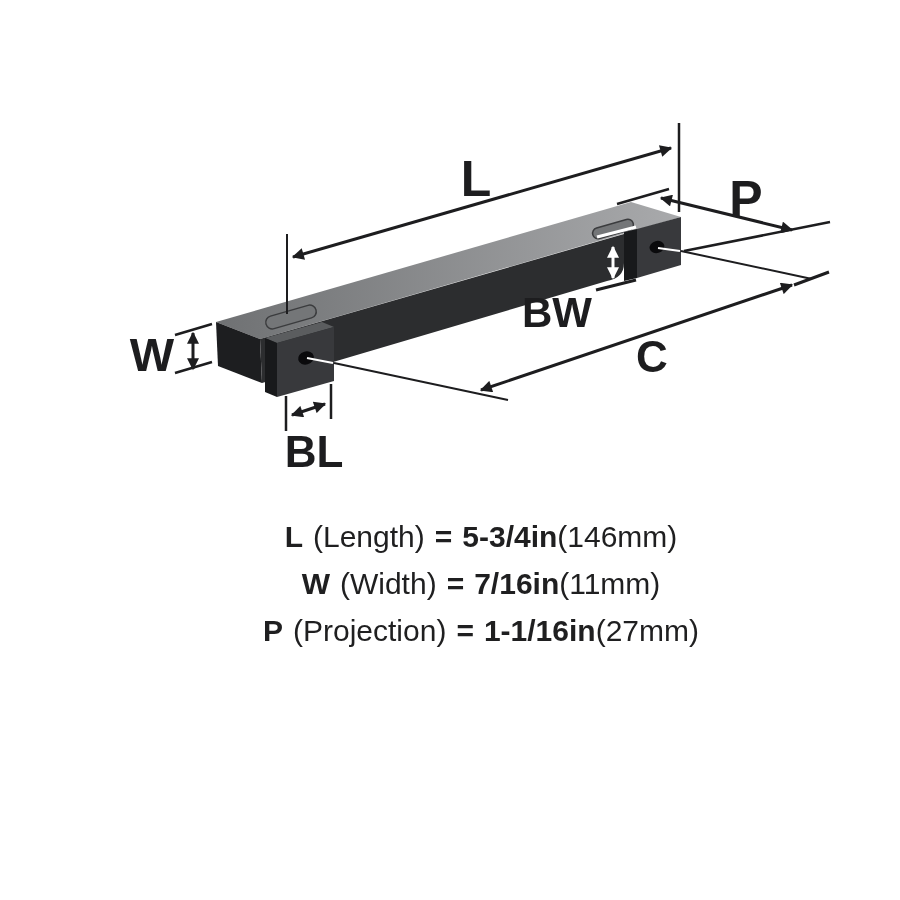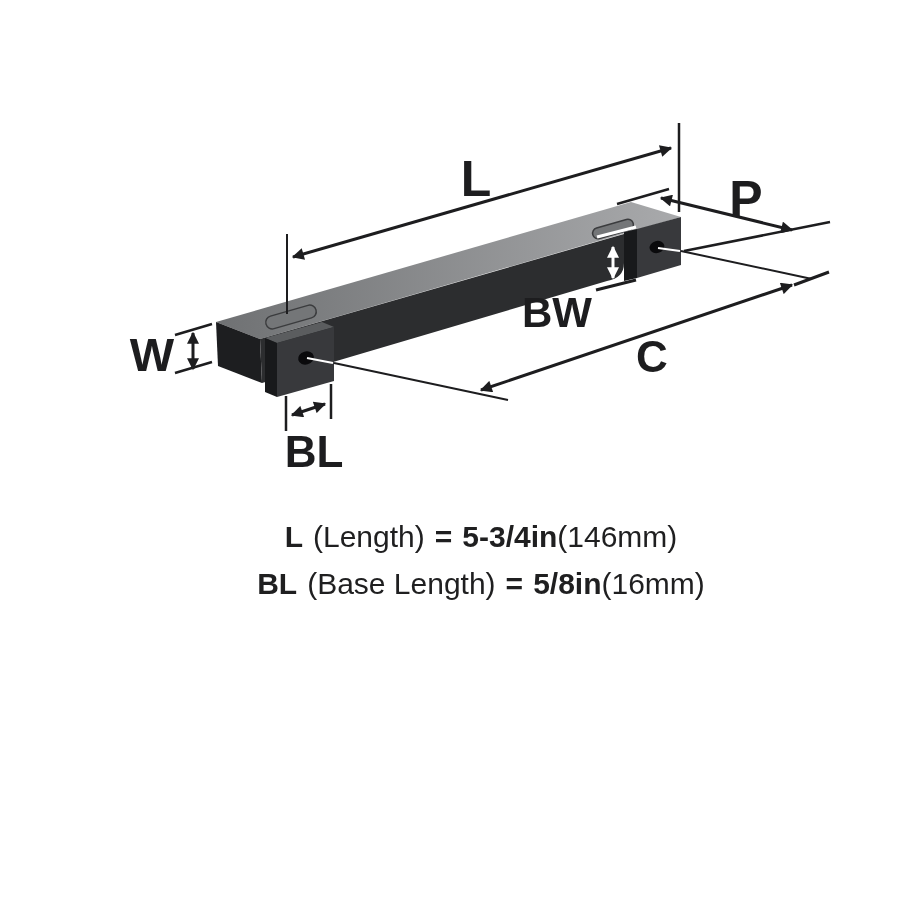--- a/index.html
+++ b/index.html
@@ -103,16 +103,17 @@
     <g stroke="#1d1d1f" fill="none">
       <line x1="286" y1="396" x2="286" y2="431" stroke-width="2.5"></line>
       <line x1="331" y1="384" x2="331" y2="419" stroke-width="2.5"></line>
       <line x1="292" y1="415" x2="325" y2="404" stroke-width="3" marker-start="url(#ah)" marker-end="url(#ah)"></line>
     </g>
     <text class="dim-label" x="314" y="467" font-size="44" text-anchor="middle">BL</text>
   </svg>
 
   <div class="spec-block">
     <div class="spec-line"><span class="c">L</span><span class="n">(Length)</span><span class="e">=</span><span class="v">5-3/4in</span><span class="m">(146mm)</span></div>
-    <div class="spec-line"><span class="c">BL</span><span class="n">(Base Length)</span><span class="e">=</span><span class="v">5/8in</span><span class="m">(16mm)</span></div>
+    <div class="spec-line"><span class="c">W</span><span class="n">(Width)</span><span class="e">=</span><span class="v">7/16in</span><span class="m">(11mm)</span></div>
+    <div class="spec-line"><span class="c">P</span><span class="n">(Projection)</span><span class="e">=</span><span class="v">1-1/16in</span><span class="m">(27mm)</span></div>
   </div>
 
 </div>
 
 </body></html>

